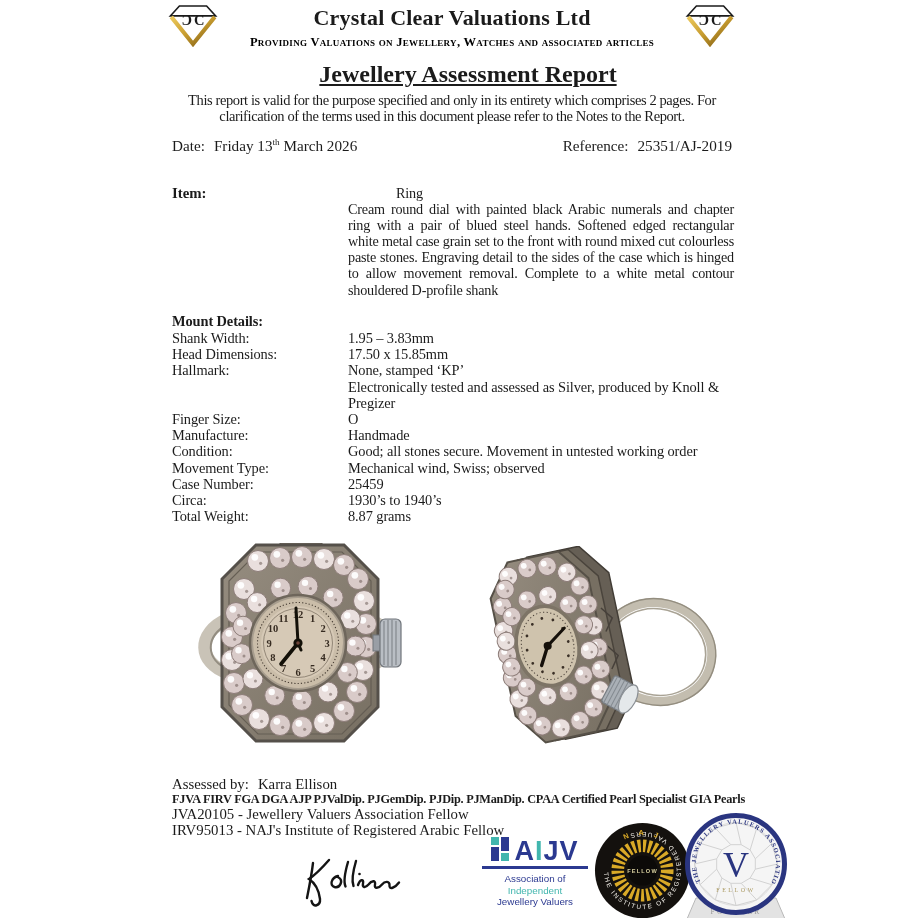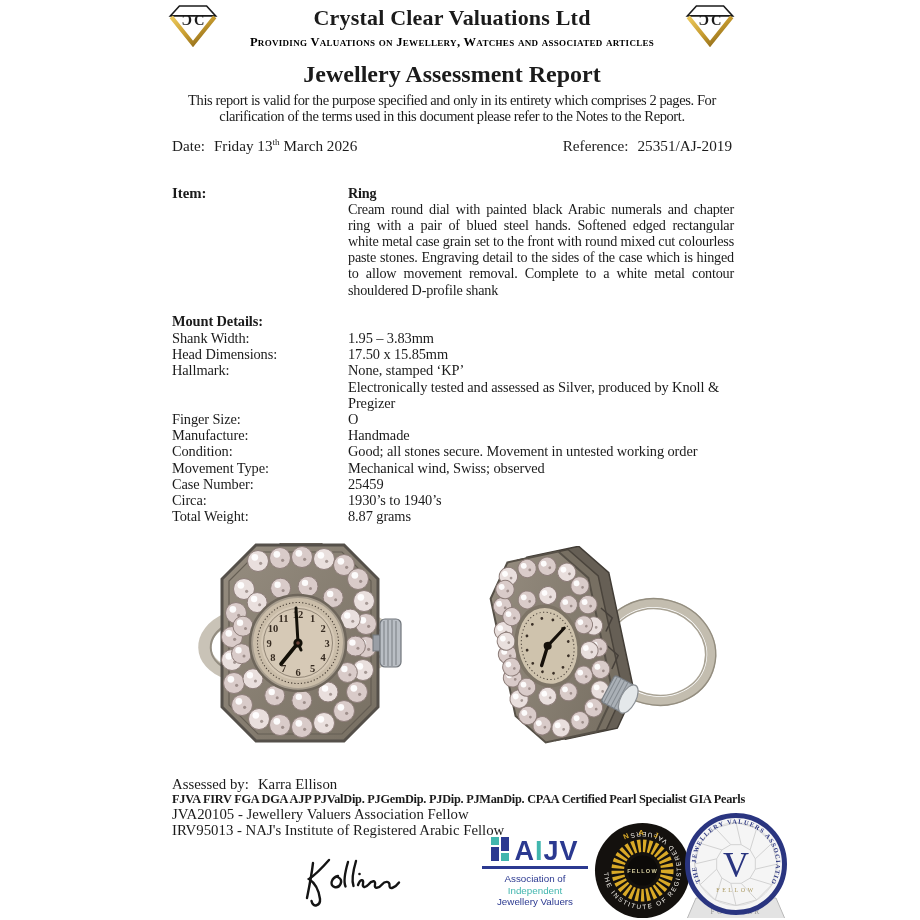--- a/index.html
+++ b/index.html
@@ -4,31 +4,31 @@
 <style>
   html,body{margin:0;padding:0;background:#ffffff;}
   .page{position:relative;width:920px;height:920px;background:#fff;overflow:hidden;
         font-family:"Liberation Serif",serif;color:#1b1b1b;}
   .abs{position:absolute;}
   
   .company{left:160px;top:5px;width:584px;text-align:center;font-size:22px;font-weight:bold;letter-spacing:.2px;}
   .tagline{left:140px;top:35px;width:624px;text-align:center;font-size:12.5px;font-weight:bold;
            font-variant:small-caps;color:#000000;letter-spacing:.3px;}
   
-  .rtitle{left:160px;top:61px;width:584px;text-align:center;font-size:24px;font-weight:bold;}
+  .rtitle{left:176px;top:61px;width:584px;text-align:center;font-size:24px;font-weight:bold;text-decoration:underline;}
   .validity{left:164px;top:92px;width:576px;text-align:center;
             font-size:14.5px;line-height:16.4px;letter-spacing:-0.4px;}
   .daterow{left:172px;top:137px;width:560px;display:flex;justify-content:space-between;
            font-weight:normal;font-size:15.2px;}
   .gap8{display:inline-block;width:9px;}
   sup.ord{font-size:60%;vertical-align:super;}
   
   .itemlabel{left:172px;top:185px;font-size:14.8px;font-weight:bold;}
   .itemvalue{left:348px;top:185px;width:386px;font-size:14.2px;line-height:16.1px;letter-spacing:-0.2px;}
-  .itemname{font-weight:bold;}
+  .itemname{font-weight:normal;margin-left:48px;}
   .itemdesc{text-align:justify;}
   
   .mount{left:172px;top:313px;width:560px;font-size:14.4px;letter-spacing:-0.1px;}
   .mhead{font-weight:bold;line-height:17px;}
   .mrow{display:flex;line-height:16.2px;}
   .mlabel{width:176px;flex:none;}
   .mvalue{flex:1;}
   
   .footer{left:172px;top:776px;width:572px;}
   .fline1{font-size:14.8px;line-height:16px;}

